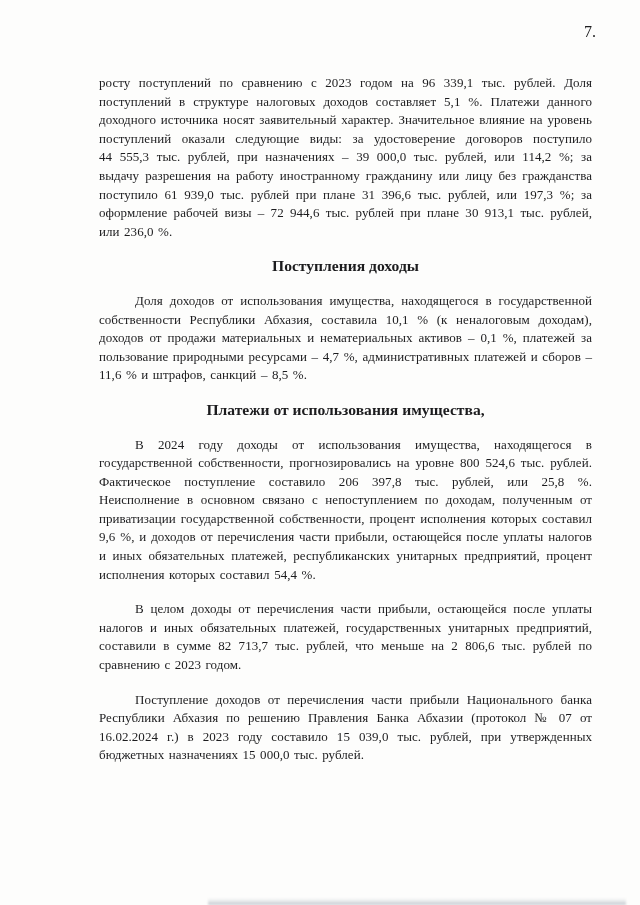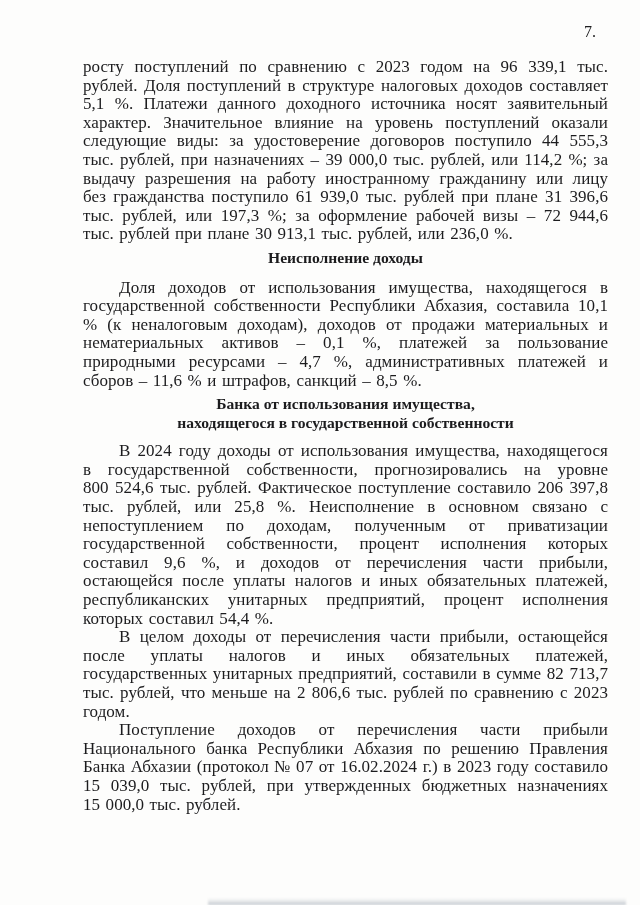--- a/index.html
+++ b/index.html
@@ -23,24 +23,24 @@
     font-size: 16px;
     line-height: 19px;
   }
   .content {
     position: absolute;
     left: 83px;
     top: 58px;
     width: 525px;
   }
   .para {
-    margin: 0;
+    margin: 16px;
     text-align: justify;
     text-indent: 36px;
-    font-size: 17px;
+    font-size: 13px;
     line-height: 18.6px;
     word-spacing: 1.2px;
     letter-spacing: 0.05px;
   }
   .para.no-indent {
     text-indent: 0;
   }
   .heading {
     margin: 5px 0 11px 0;
     text-align: center;
@@ -71,29 +71,28 @@
 <body>
 
 <div class="page">
 
   <div class="page-number">7.</div>
 
   <div class="content">
 
     <p class="para no-indent">росту поступлений по сравнению с 2023 годом на 96&nbsp;339,1 тыс. рублей. Доля поступлений в структуре налоговых доходов составляет 5,1 %. Платежи данного доходного источника носят заявительный характер. Значительное влияние на уровень поступлений оказали следующие виды: за удостоверение договоров поступило 44&nbsp;555,3 тыс. рублей, при назначениях – 39&nbsp;000,0 тыс. рублей, или 114,2 %; за выдачу разрешения на работу иностранному гражданину или лицу без гражданства поступило 61&nbsp;939,0 тыс. рублей при плане 31&nbsp;396,6 тыс. рублей, или 197,3 %; за оформление рабочей визы – 72&nbsp;944,6 тыс. рублей при плане 30&nbsp;913,1 тыс. рублей, или 236,0 %.</p>
 
-    <h2 class="heading">Неисполнение доходы</h2>
+    <h2 class="heading">Поступления доходы</h2>
 
 
 
     <p class="para">Доля доходов от использования имущества, находящегося в государственной собственности Республики Абхазия, составила 10,1 % (к неналоговым доходам), доходов от продажи материальных и нематериальных активов – 0,1 %, платежей за пользование природными ресурсами – 4,7 %, административных платежей и сборов – 11,6 % и штрафов, санкций – 8,5 %.</p>
 
     <h2 class="heading two-line">
-      <span class="hline">Банка от использования имущества,</span>
-      <span class="hline">находящегося в государственной собственности</span>
+      <span class="hline">Платежи от использования имущества,</span>
     </h2>
 
     <p class="para">В 2024 году доходы от использования имущества, находящегося в государственной собственности, прогнозировались на уровне 800&nbsp;524,6 тыс. рублей. Фактическое поступление составило 206&nbsp;397,8 тыс. рублей, или 25,8 %. Неисполнение в основном связано с непоступлением по доходам, полученным от приватизации государственной собственности, процент исполнения которых составил 9,6 %, и доходов от перечисления части прибыли, остающейся после уплаты налогов и иных обязательных платежей, республиканских унитарных предприятий, процент исполнения которых составил 54,4 %.</p>
 
     <p class="para">В целом доходы от перечисления части прибыли, остающейся после уплаты налогов и иных обязательных платежей, государственных унитарных предприятий, составили в сумме 82&nbsp;713,7 тыс. рублей, что меньше на 2&nbsp;806,6 тыс. рублей по сравнению с 2023 годом.</p>
 
     <p class="para">Поступление доходов от перечисления части прибыли Национального банка Республики Абхазия по решению Правления Банка Абхазии (протокол №&nbsp;07 от 16.02.2024&nbsp;г.) в 2023 году составило 15&nbsp;039,0 тыс. рублей, при утвержденных бюджетных назначениях 15&nbsp;000,0 тыс. рублей.</p>
 
   </div>
 

